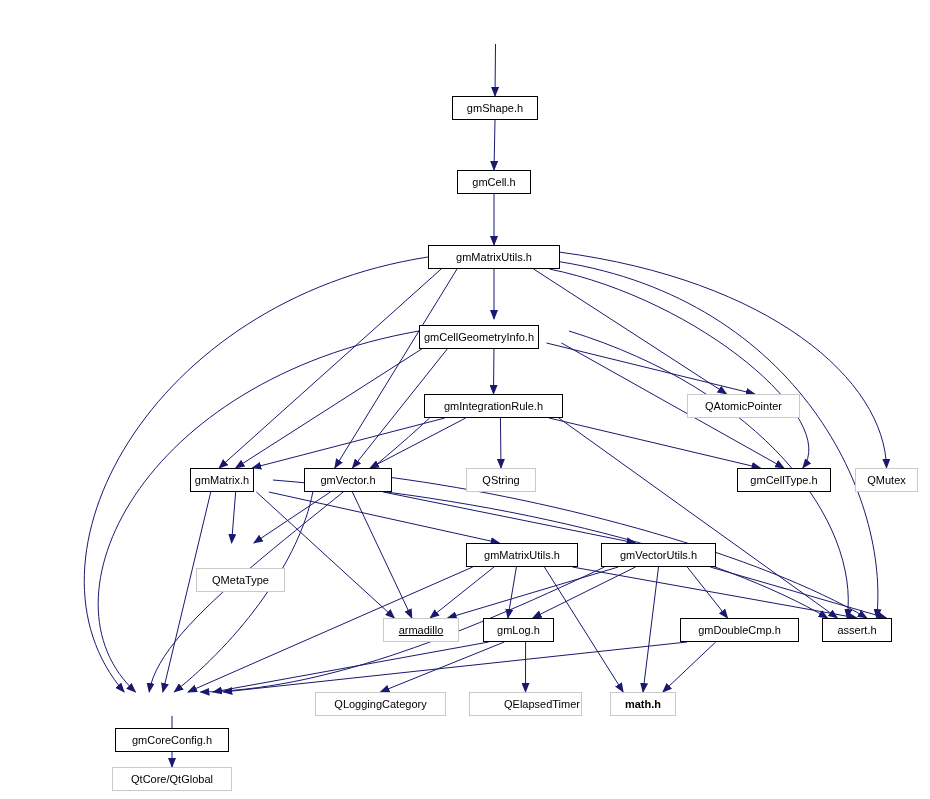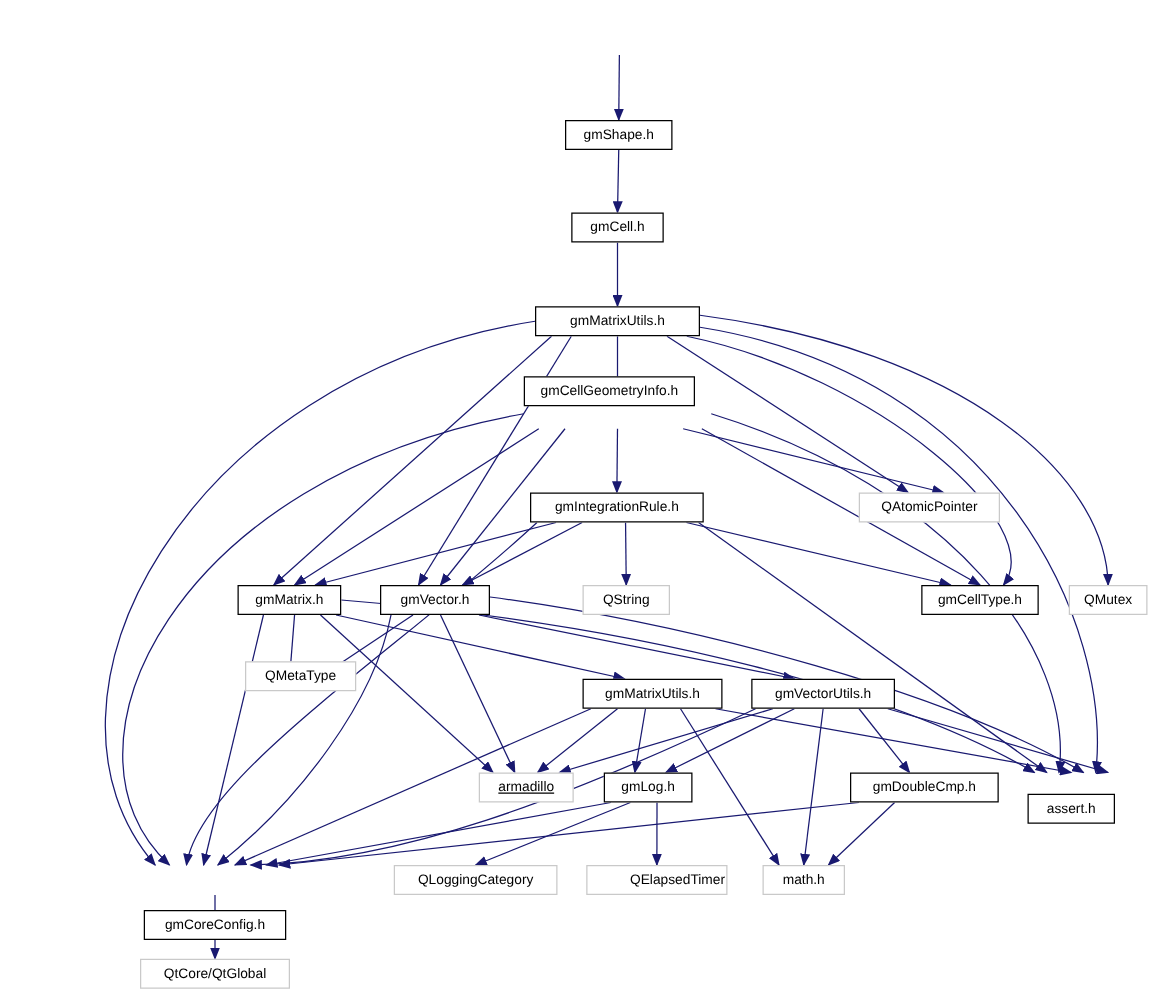--- a/index.html
+++ b/index.html
@@ -104,73 +104,73 @@
     </svg>
     <div class="node node-internal" style="left: 452px; top: 96px; width: 86px; height: 24px; cursor: pointer;">
       <div>gmShape.h</div>
     </div>
     <div class="node node-internal" style="left: 457px; top: 170px; width: 74px; height: 24px; cursor: pointer;">
       <div>gmCell.h</div>
     </div>
     <div class="node node-internal" style="left: 428px; top: 245px; width: 132px; height: 24px; cursor: pointer;">
       <div>gmMatrixUtils.h</div>
     </div>
-    <div class="node node-internal" style="left: 419px; top: 301px; width: 137px; height: 24px; cursor: pointer;">
+    <div class="node node-internal" style="left: 419px; top: 325px; width: 120px; height: 24px; cursor: pointer;">
       <div>gmCellGeometryInfo.h</div>
     </div>
     <div class="node node-internal" style="left: 424px; top: 394px; width: 139px; height: 24px; cursor: pointer; justify-content: center;">
       <div>gmIntegrationRule.h</div>
     </div>
     <div class="node node-external" style="left: 687px; top: 394px; width: 113px; height: 24px; cursor: default;">
       <div>QAtomicPointer</div>
     </div>
-    <div class="node node-internal" style="left: 190px; top: 468px; width: 83px; height: 24px; cursor: pointer;">
+    <div class="node node-internal" style="left: 190px; top: 468px; width: 64px; height: 24px; cursor: pointer;">
       <div>gmMatrix.h</div>
     </div>
     <div class="node node-internal" style="left: 304px; top: 468px; width: 88px; height: 24px; cursor: pointer;">
       <div>gmVector.h</div>
     </div>
     <div class="node node-external" style="left: 466px; top: 468px; width: 70px; height: 24px; cursor: default;">
       <div>QString</div>
     </div>
     <div class="node node-internal" style="left: 737px; top: 468px; width: 94px; height: 24px; cursor: pointer;">
       <div>gmCellType.h</div>
     </div>
     <div class="node node-external" style="left: 855px; top: 468px; width: 63px; height: 24px; cursor: default;">
       <div>QMutex</div>
     </div>
-    <div class="node node-external" style="left: 196px; top: 529px; width: 89px; height: 24px; cursor: default;">
+    <div class="node node-external" style="left: 196px; top: 568px; width: 89px; height: 24px; cursor: default;">
       <div>QMetaType</div>
     </div>
     <div class="node node-internal" style="left: 466px; top: 543px; width: 112px; height: 24px; cursor: pointer;">
       <div>gmMatrixUtils.h</div>
     </div>
     <div class="node node-internal" style="left: 601px; top: 543px; width: 115px; height: 24px; cursor: pointer;">
       <div>gmVectorUtils.h</div>
     </div>
     <div class="node node-external" style="left: 383px; top: 618px; width: 76px; height: 24px; cursor: default; text-decoration: underline;">
       <div>armadillo</div>
     </div>
     <div class="node node-internal" style="left: 483px; top: 618px; width: 71px; height: 24px; cursor: pointer;">
       <div>gmLog.h</div>
     </div>
     <div class="node node-internal" style="left: 680px; top: 618px; width: 119px; height: 24px; cursor: pointer;">
       <div>gmDoubleCmp.h</div>
     </div>
-    <div class="node node-internal" style="left: 822px; top: 618px; width: 70px; height: 24px; cursor: default; margin-top: 17px;">
+    <div class="node node-internal" style="left: 822px; top: 618px; width: 70px; height: 24px; cursor: default;">
       <div>assert.h</div>
     </div>
     <div class="node node-internal" style="left: 115px; top: 728px; width: 114px; height: 24px; cursor: pointer;">
       <div>gmCoreConfig.h</div>
     </div>
     <div class="node node-external" style="left: 315px; top: 692px; width: 131px; height: 24px; cursor: default;">
       <div>QLoggingCategory</div>
     </div>
     <div class="node node-external" style="left: 469px; top: 692px; width: 113px; height: 24px; cursor: default; padding-left: 36px;">
       <div>QElapsedTimer</div>
     </div>
-    <div class="node node-external" style="left: 610px; top: 692px; width: 66px; height: 24px; cursor: default;">
+    <div class="node node-external" style="left: 610px; top: 692px; width: 66px; height: 24px; cursor: default; font-weight: bold;">
       <div>math.h</div>
     </div>
     <div class="node node-external" style="left: 112px; top: 767px; width: 120px; height: 24px; cursor: default;">
       <div>QtCore/QtGlobal</div>
     </div>
   </div>
 
 </body></html>

